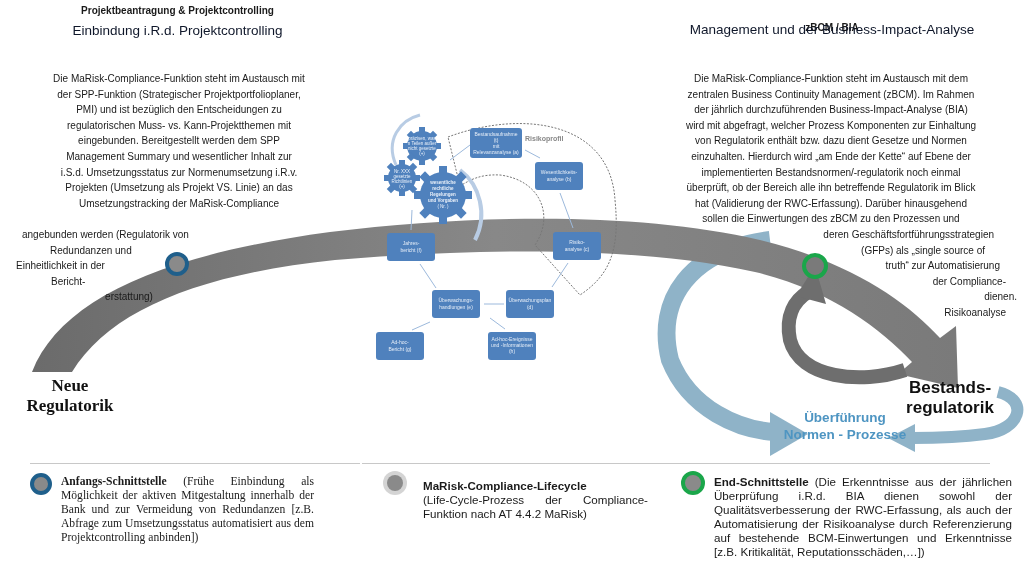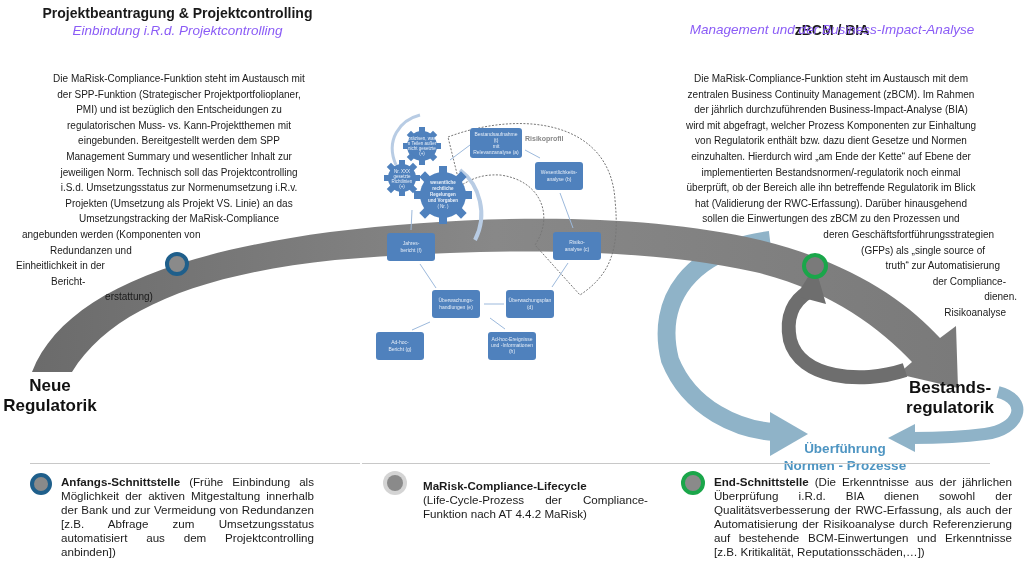--- a/index.html
+++ b/index.html
@@ -1,20 +1,20 @@
 <!DOCTYPE html>
 <html><head>
 <meta charset="utf-8">
 <style>
   html, body { margin: 0; padding: 0; background: #ffffff; }
   body { width: 1024px; height: 565px; position: relative; overflow: hidden;
          font-family: "Liberation Sans", sans-serif; color: #1a1a1a; }
   .abs { position: absolute; }
-  .title { font-weight: bold; font-size: 14px; text-align: center; }
-  .subtitle { font-style: italic; font-size: 13.5px; text-align: center; color: #8b5cf6; line-height: 17px; }
+  .title { font-weight: bold; font-size: 10px; text-align: center; }
+  .subtitle { font-size: 13.5px; text-align: center; color: #0f172a; line-height: 17px; }
   .body-text { font-size: 10px; line-height: 15.6px; text-align: center; color: #1a1a1a; }
   .big-label { font-weight: bold; font-size: 17px; line-height: 20px; text-align: center; color: #111; }
   .blue-label { font-weight: bold; font-size: 13.5px; line-height: 17px; text-align: center; color: #4e95c2; }
   .legend-text { font-size: 11.6px; line-height: 14px; text-align: justify; color: #1a1a1a; }
   .legend-text b { font-weight: bold; }
   .sep { position: absolute; height: 1px; background: #c8c8c8; top: 463px; }
   svg { position: absolute; left: 0; top: 0; }
   .box-label { font-family: "Liberation Sans", sans-serif; font-size: 5px; fill: #e6eef8; text-anchor: middle; }
   .gear-label { font-family: "Liberation Sans", sans-serif; font-size: 4.5px; fill: #eaf1fa; text-anchor: middle; }
 </style>
@@ -168,27 +168,26 @@
 
 <div class="abs title" style="left:0; top:5px; width:355px;">Projektbeantragung &amp; Projektcontrolling</div>
 <div class="abs subtitle" style="left:0; top:22px; width:355px;">Einbindung i.R.d. Projektcontrolling</div>
 <div class="abs body-text" style="left:0; top:71px; width:358px;">
   <div>Die MaRisk-Compliance-Funktion steht im Austausch mit</div>
   <div>der SPP-Funktion (Strategischer Projektportfolioplaner,</div>
   <div>PMI) und ist bezüglich den Entscheidungen zu</div>
   <div>regulatorischen  Muss- vs. Kann-Projektthemen mit</div>
   <div>eingebunden. Bereitgestellt werden dem SPP</div>
   <div>Management Summary und wesentlicher Inhalt zur</div>
-  <div>jeweiligen Norm. Technisch soll das Projektcontrolling</div>
   <div>i.S.d. Umsetzungsstatus zur Normenumsetzung i.R.v.</div>
   <div>Projekten (Umsetzung als Projekt VS. Linie) an das</div>
   <div>Umsetzungstracking der MaRisk-Compliance</div>
 </div>
 <div class="abs body-text" style="left:22px; top:227px; width:220px; text-align:left;">
-  <div>angebunden werden (Komponenten von</div>
+  <div>angebunden werden (Regulatorik von</div>
   <div style="padding-left:28px;">Redundanzen und</div>
   <div style="margin-left:-6px;">Einheitlichkeit in der</div>
   <div style="padding-left:29px;">Bericht-</div>
   <div style="margin-left:-6px;text-align:center;">erstattung)</div>
 </div>
 
 <div class="abs title" style="left:640px; top:22px; width:384px;">zBCM / BIA</div>
 <div class="abs subtitle" style="left:640px; top:21px; width:384px;">
   <div>Management und der Business-Impact-Analyse</div>
 </div>
@@ -206,43 +205,43 @@
 </div>
 <div class="abs body-text" style="left:760px; top:227px; width:232px; text-align:right;">
   <div style="margin-right:-2px;">deren Geschäftsfortführungsstrategien</div>
   <div style="margin-right:7px;">(GFPs) als „single source of</div>
   <div style="margin-right:-8px;">truth“ zur Automatisierung</div>
   <div style="margin-right:-14px;">der Compliance-</div>
   <div style="margin-right:-25px;">dienen.</div>
   <div style="margin-right:-14px;">Risikoanalyse</div>
 </div>
 
-<div class="abs big-label" style="left:0; top:376px; width:100px;">
+<div class="abs big-label" style="left:20px; top:376px; width:100px;font-family:Liberation Serif, serif;">
   <div>Neue</div>
   <div>Regulatorik</div>
 </div>
 <div class="abs big-label" style="left:895px; top:378px; width:110px;">
   <div>Bestands-</div>
   <div>regulatorik</div>
 </div>
-<div class="abs blue-label" style="left:775px; top:440px; width:140px;">
+<div class="abs blue-label" style="left:775px; top:409px; width:140px;">
   <div>Überführung</div>
   <div>Normen - Prozesse</div>
 </div>
 
 <div class="sep" style="left:30px; width:330px;"></div>
 <div class="sep" style="left:362px; width:318px;"></div>
 <div class="sep" style="left:670px; width:320px;"></div>
 
 <div class="abs" style="left:30px; top:473px; width:22px; height:22px;">
   <svg width="22" height="22" style="position:static">
       <circle cx="11" cy="11" r="9" fill="#8a8a8a" stroke="#1f5f8b" stroke-width="4"></circle>
     </svg>
 </div>
-<div class="abs legend-text" style="left:61px; top:475px; width:253px;">
+<div class="abs legend-text" style="left:61px; top:475px; width:253px;font-family:Liberation Serif, serif;">
   <b>Anfangs-Schnittstelle</b> <span>(Frühe Einbindung als Möglichkeit der aktiven Mitgestaltung innerhalb der Bank und zur Vermeidung von Redundanzen [z.B. Abfrage zum Umsetzungsstatus automatisiert aus dem Projektcontrolling anbinden])</span>
 </div>
 
 <div class="abs" style="left:382px; top:470px; width:26px; height:26px;">
   <svg width="26" height="26" style="position:static">
       <circle cx="13" cy="13" r="12" fill="#d4d4d4"></circle>
       <circle cx="13" cy="13" r="8" fill="#8a8a8a"></circle>
     </svg>
 </div>
 <div class="abs legend-text" style="left:415px; top:479px; width:225px;margin-left:8px;">

